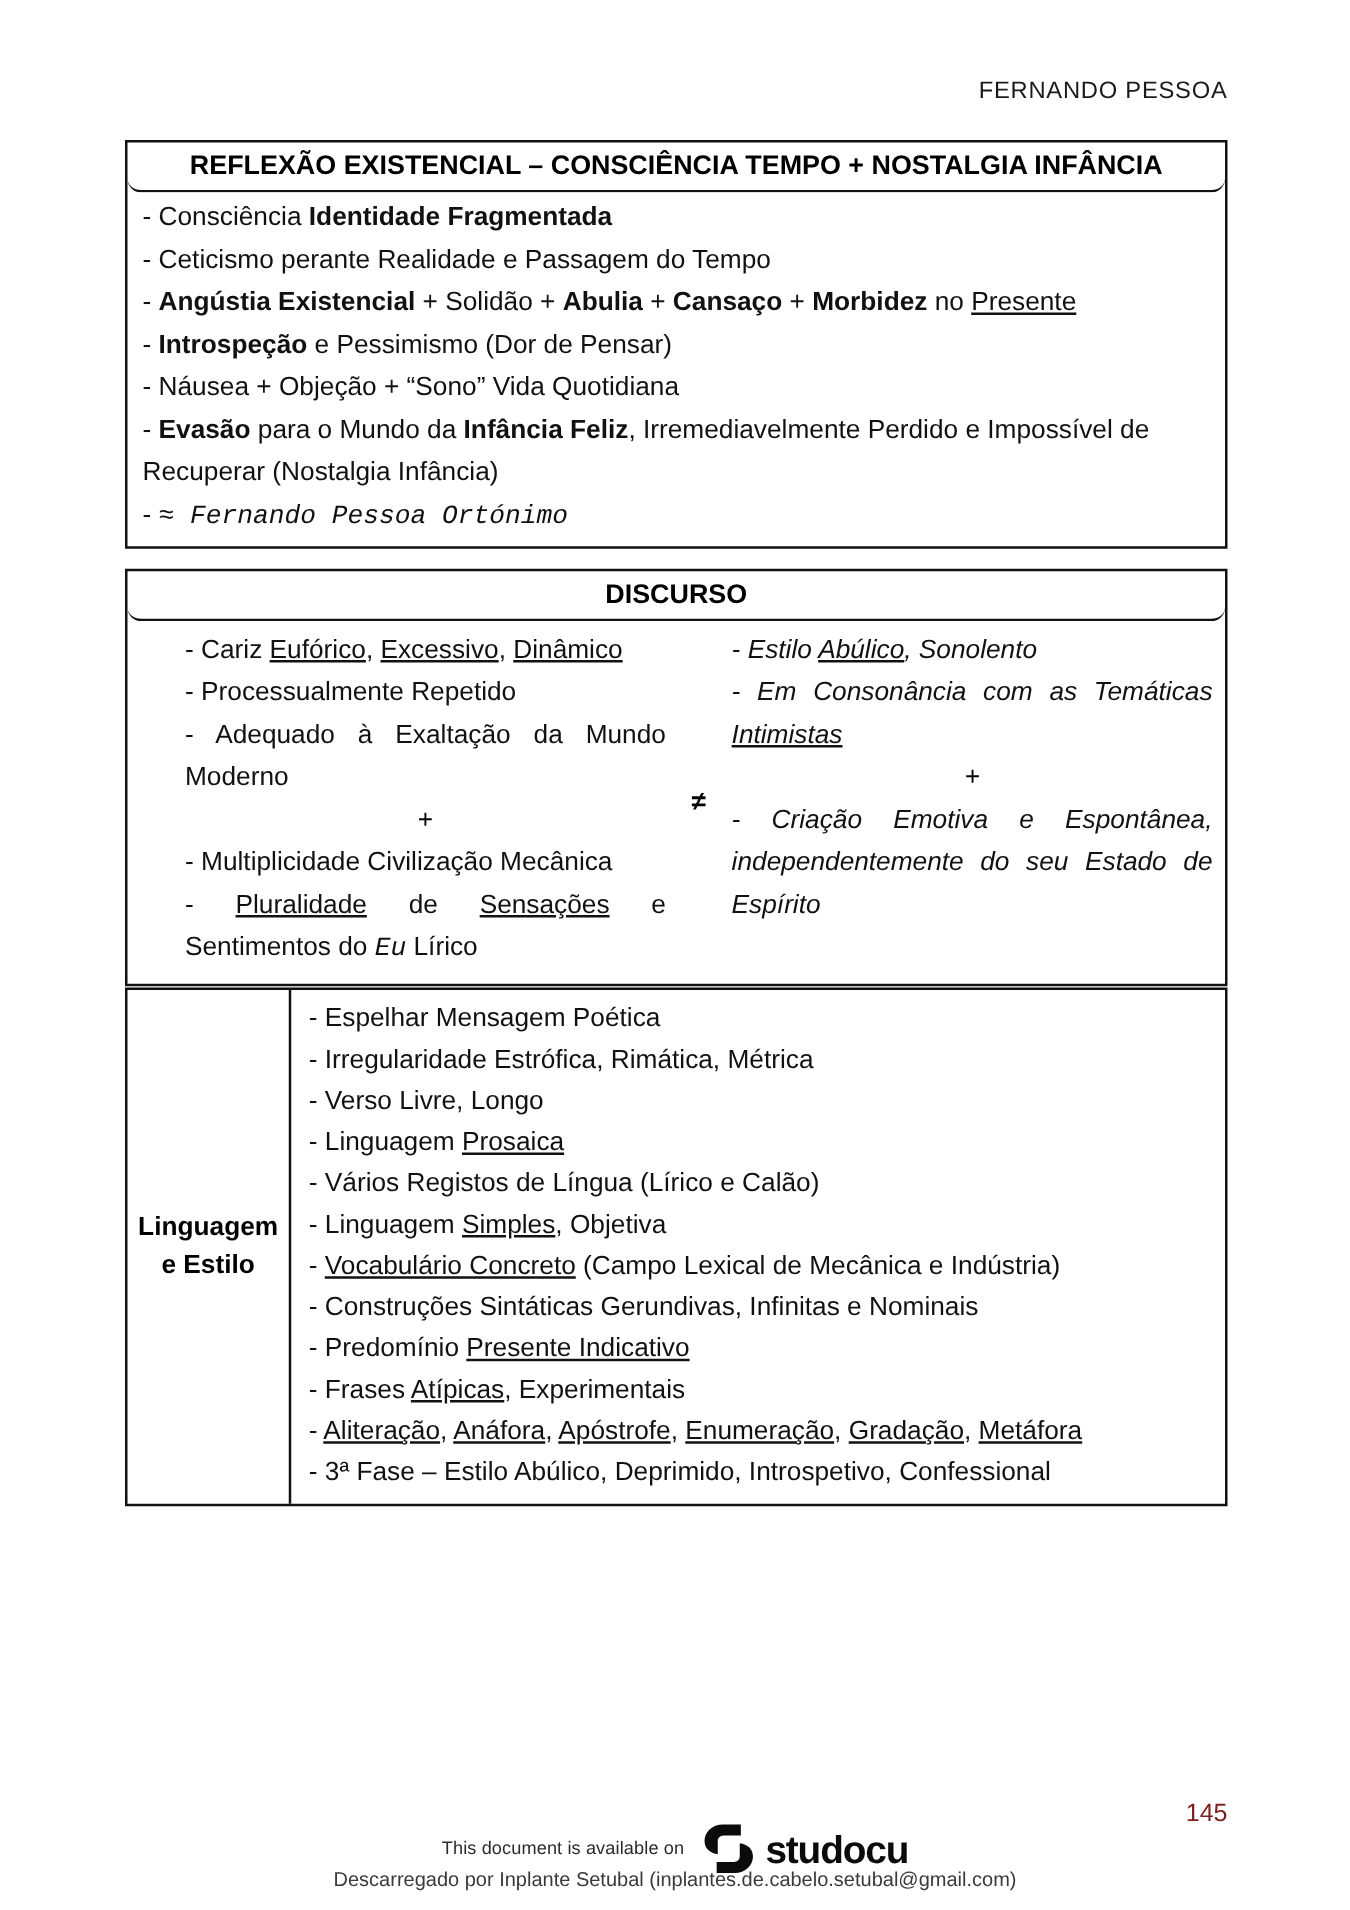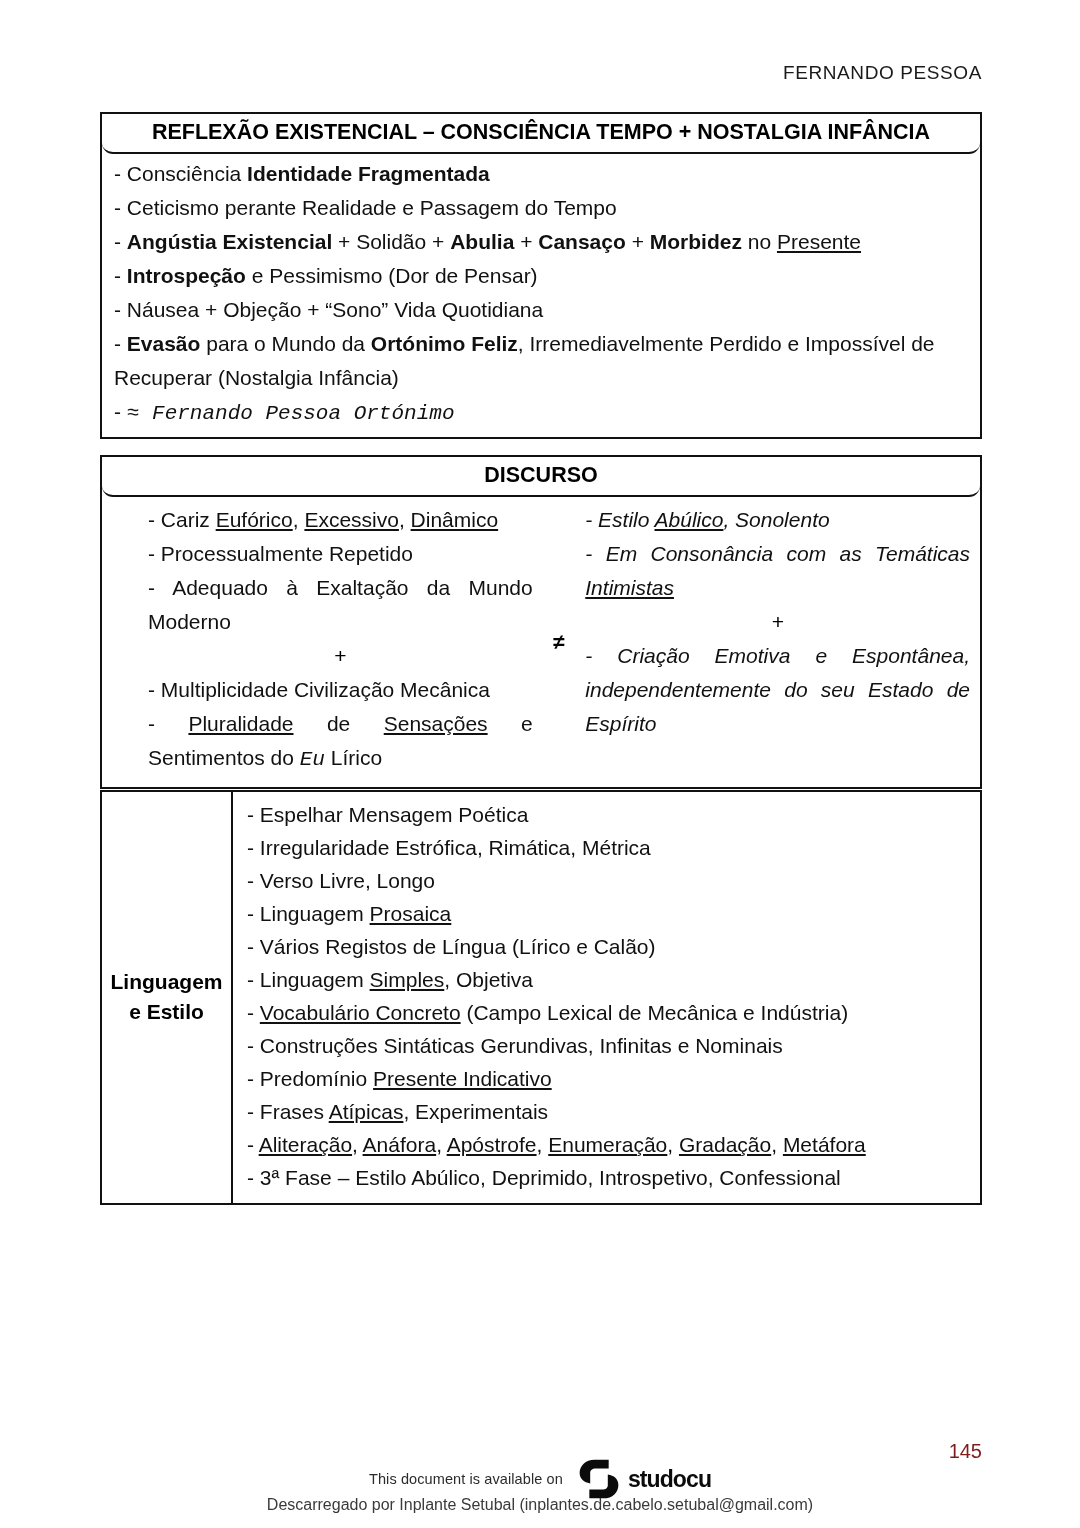--- a/index.html
+++ b/index.html
@@ -142,21 +142,21 @@
     font-size: 14.5px;
     color: #2b2b2b;
     letter-spacing: 0.1px;
   }
   .studocu-logo {
     display: flex;
     align-items: center;
     gap: 7px;
   }
   .studocu-word {
-    font-size: 23px;
+    font-size: 31px;
     font-weight: bold;
     letter-spacing: -0.9px;
     color: #0b0b0b;
     line-height: 1;
   }
   .download-line {
     position: absolute;
     left: 0;
     right: 0;
     top: 1496px;
@@ -173,21 +173,21 @@
   <div class="doc-header">FERNANDO PESSOA</div>
 
   <div class="tbl" id="table-reflexao">
     <div class="tbl-title">REFLEXÃO EXISTENCIAL – CONSCIÊNCIA TEMPO + NOSTALGIA INFÂNCIA</div>
     <div class="tbl-body">
       <div class="ln">- Consciência <b>Identidade Fragmentada</b></div>
       <div class="ln">- Ceticismo perante Realidade e Passagem do Tempo</div>
       <div class="ln">- <b>Angústia Existencial</b> + Solidão + <b>Abulia</b> + <b>Cansaço</b> + <b>Morbidez</b> no <u>Presente</u></div>
       <div class="ln">- <b>Introspeção</b> e Pessimismo (Dor de Pensar)</div>
       <div class="ln">- Náusea + Objeção + “Sono” Vida Quotidiana</div>
-      <div class="ln">- <b>Evasão</b> para o Mundo da <b>Ortónimo Feliz</b>, Irremediavelmente Perdido e Impossível de Recuperar (Nostalgia Infância)</div>
+      <div class="ln">- <b>Evasão</b> para o Mundo da <b>Infância Feliz</b>, Irremediavelmente Perdido e Impossível de Recuperar (Nostalgia Infância)</div>
       <div class="ln">- <i>≈ Fernando Pessoa Ortónimo</i></div>
     </div>
   </div>
 
   <div class="tbl" id="table-discurso">
     <div class="tbl-title">DISCURSO</div>
     <div class="discurso-grid">
 
       <div class="disc-col left">
         <div class="ln">- Cariz <u>Eufórico</u>, <u>Excessivo</u>, <u>Dinâmico</u></div>

